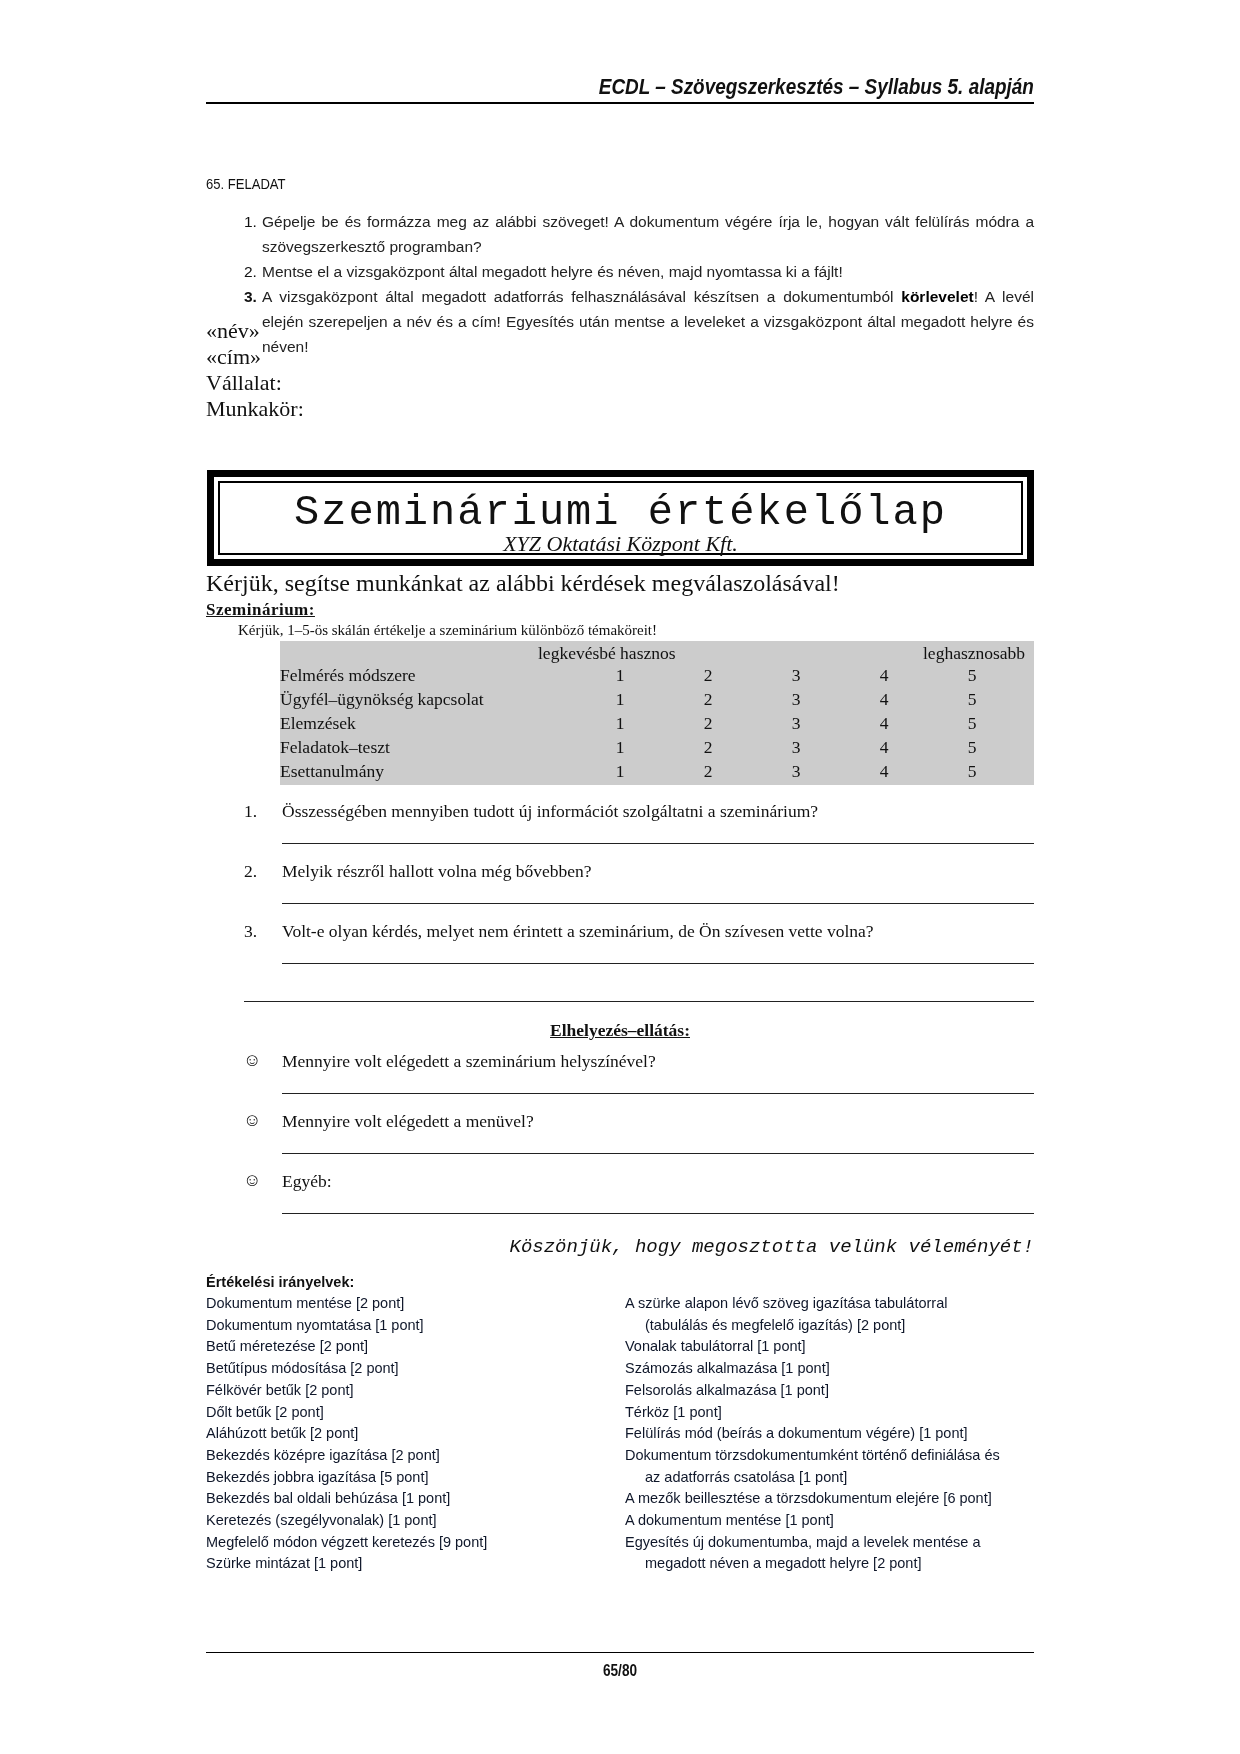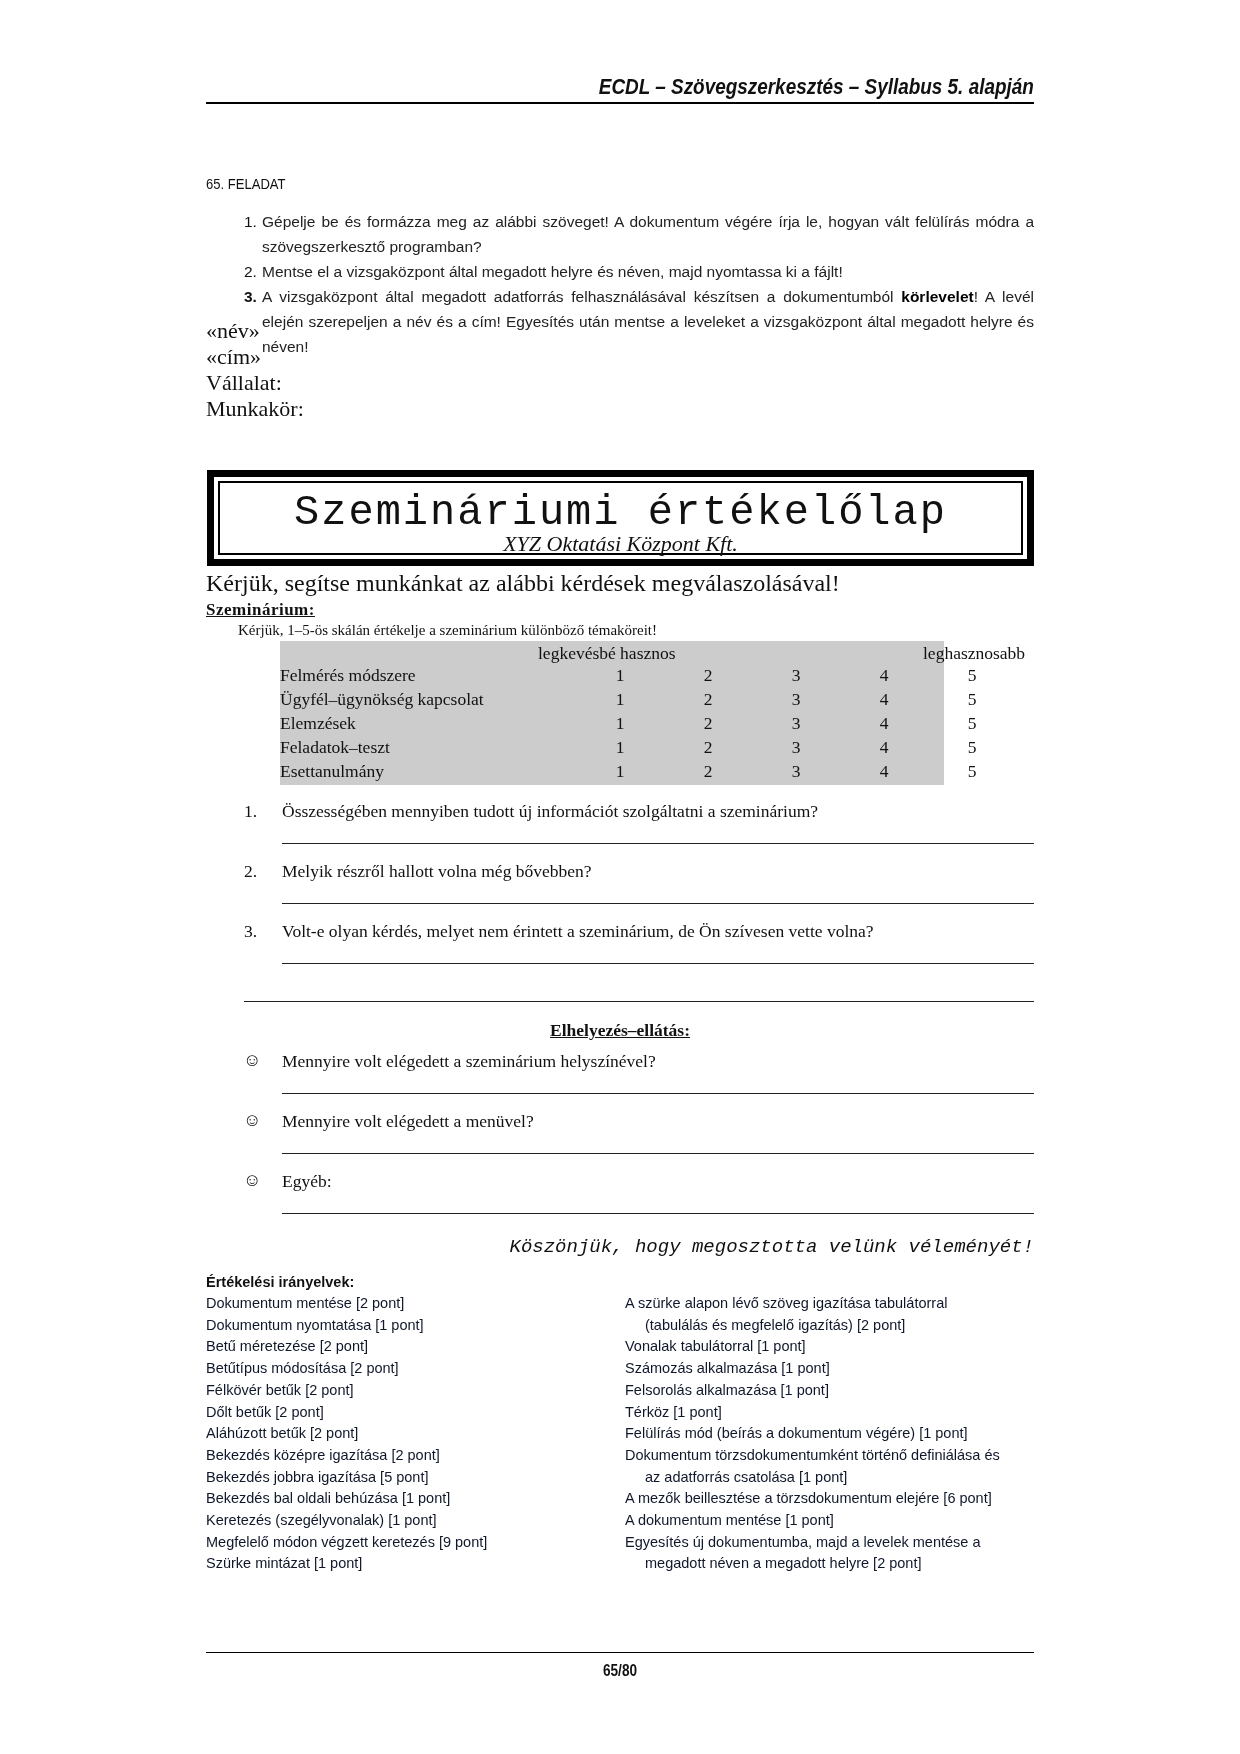--- a/index.html
+++ b/index.html
@@ -24,21 +24,21 @@
 
   .box-outer { left:207px; top:470px; width:827px; height:96px; border:7px solid #000; box-sizing:border-box; }
   .box-inner { position:absolute; left:4px; top:4px; right:4px; bottom:4px; border:2px solid #000; }
   .box-title { position:absolute; left:0; right:0; top:6px; text-align:center; font-size:42px; letter-spacing:2px; }
   .box-sub { position:absolute; left:0; right:0; top:48px; text-align:center; font-size:22px; font-style:italic; }
 
   .intro { left:206px; top:570px; font-size:24px; }
   .seminar-h { left:206px; top:600px; font-size:17px; font-weight:bold; text-decoration:underline; letter-spacing:0.5px; }
   .rate-intro { left:206px; top:622px; font-size:15px;margin-left:32px; }
 
-  .rate-table { left:280px; top:641px; width:664px; height:144px; background:#cccccc; font-size:17.5px; }
+  .rate-table { left:280px; top:641px; width:754px; height:144px; background:#cccccc; font-size:17.5px; }
   .rt-row { position:absolute; left:0; width:100%; height:24px; }
   .rt-label { position:absolute; left:0; }
   .rt-num { position:absolute; width:20px; text-align:center; }
 
   .q-num { left:244px; font-size:17.5px; }
   .q-text { left:282px; font-size:17.5px; }
   .blank { height:1px; background:#222; }
 
   .section2 { left:206px; width:828px; top:1020px; text-align:center; font-size:17.5px; font-weight:bold; text-decoration:underline; }
   .smiley { left:243px; font-size:18px; }

